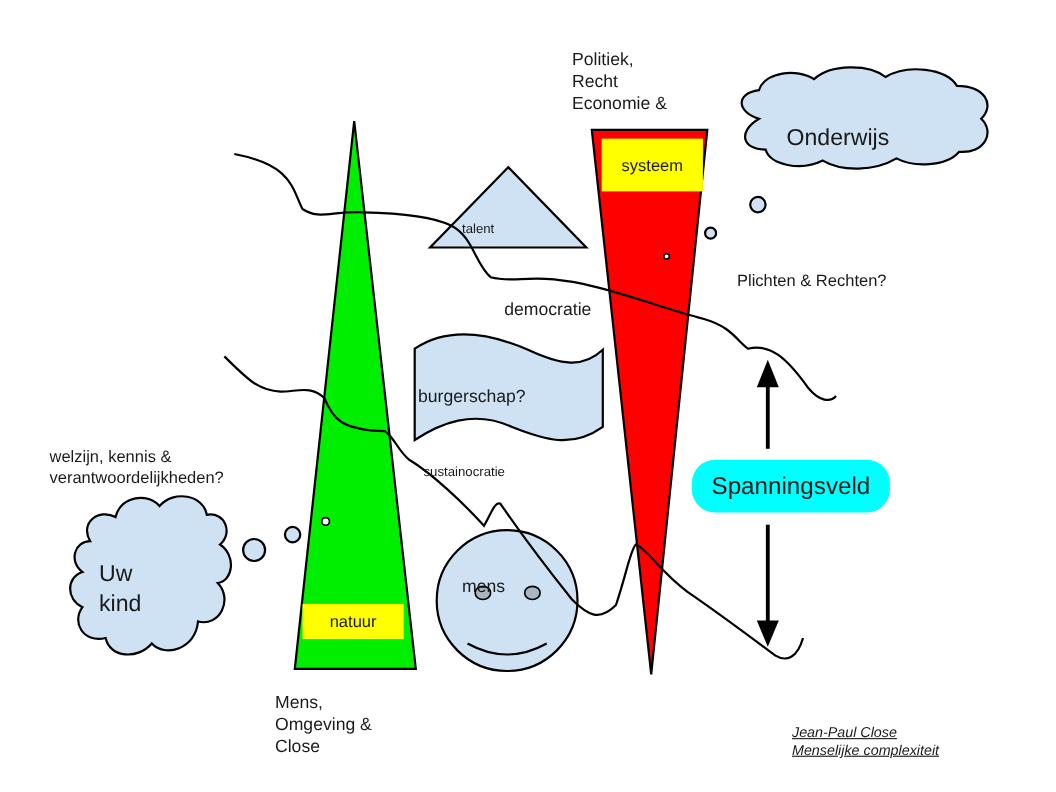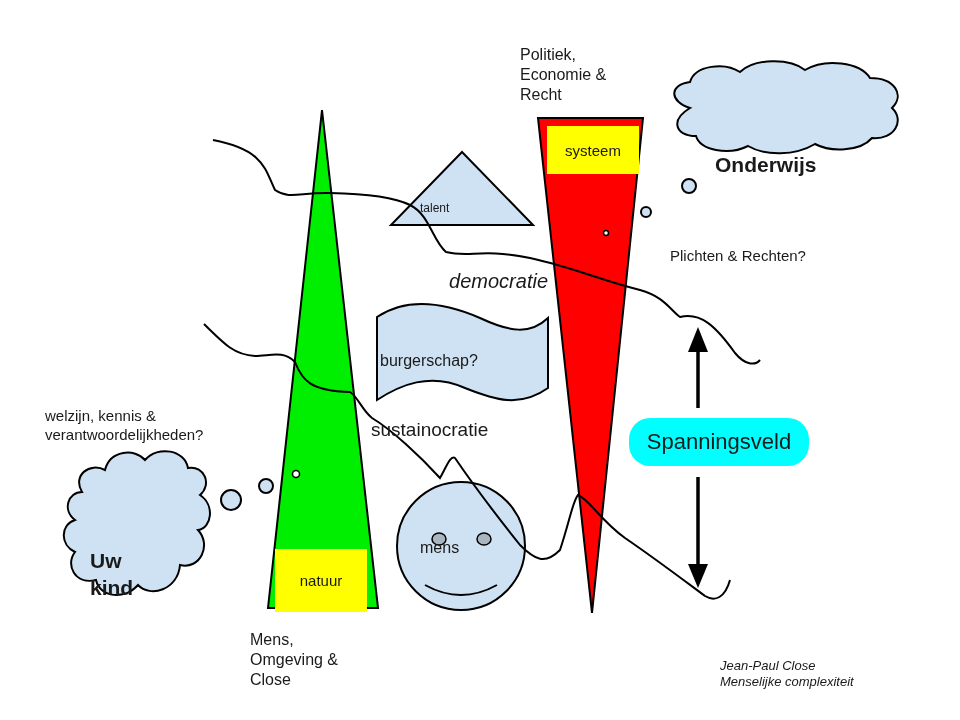--- a/index.html
+++ b/index.html
@@ -2,22 +2,22 @@
 <html><head>
 <meta charset="utf-8">
 <style>
   html, body { margin: 0; padding: 0; background: #ffffff; }
   body { width: 960px; height: 720px; position: relative; overflow: hidden;
          font-family: "Liberation Sans", sans-serif; color: #1a1a1a; }
   svg#diagram { position: absolute; left: 0; top: 0; }
   .lbl { position: absolute; text-align: left; font-size: 15px; line-height: 19px; white-space: nowrap; }
   .box-yellow { position: absolute; background: #ffff00; font-size: 15px; display: flex; align-items: center; justify-content: center; }
   .box-cyan { position: absolute; background: #00ffff; font-size: 22px; display: flex; align-items: center; justify-content: center; }
-  .bold { font-weight: bold; margin-top: 39px; }
-  .italic { font-style: italic; font-size: 13px; line-height: 16px; }
+  .bold { font-weight: normal; }
+  .italic { font-style: italic; font-size: 13px; line-height: 16px; text-decoration: underline; }
 </style>
 </head>
 <body>
 
 <svg id="diagram" width="960" height="720" viewBox="0 0 960 720">
 
   <polygon points="322,110 268,608 378,608" fill="#00ee00" stroke="#000" stroke-width="2"></polygon>
 
   <polygon points="538,118 643,118 592,613" fill="#ff0000" stroke="#000" stroke-width="2"></polygon>
 
@@ -51,46 +51,46 @@
   <path d="M204,324 C225,345 235,355 255,356 C270,356 283,350 295,362 C302,380 310,391 350,392 C358,397 362,410 372,418
            C392,430 420,456 440,478 C446,468 450,455 455,458 C470,480 500,520 520,545 C535,560 545,565 560,550
            C570,520 573,500 578,495 C590,500 600,520 625,538 C660,562 690,585 705,596 C715,602 725,598 730,580" fill="none" stroke="#000" stroke-width="2"></path>
 
   <line x1="698" y1="408" x2="698" y2="350" stroke="#000" stroke-width="3.5"></line>
   <polygon points="698,327 688,352 708,352" fill="#000"></polygon>
   <line x1="698" y1="477" x2="698" y2="565" stroke="#000" stroke-width="3.5"></line>
   <polygon points="698,588 688,564 708,564" fill="#000"></polygon>
 </svg>
 
-<div class="box-yellow" style="left:275px; top:549px; width:92px; height:63px;">natuur</div>
+<div class="box-yellow" style="left:275px; top:549px; width:92px; height:32px;">natuur</div>
 <div class="lbl" style="left:250px; top:630px; width:140px; font-size:16px; line-height:20px;">
   <div>Mens,</div>
   <div>Omgeving &amp;</div>
   <div>Close</div>
 </div>
 
 <div class="box-yellow" style="left:547px; top:126px; width:92px; height:48px;">systeem</div>
 <div class="lbl" style="left:520px; top:45px; width:140px; font-size:16px; line-height:20px;">
   <div>Politiek,</div>
+  <div>Recht</div>
   <div>Economie &amp;</div>
-  <div>Recht</div>
 </div>
 
 <div class="lbl" style="left:420px; top:199px; width:80px; font-size:12px;">talent</div>
 <div class="lbl" style="left:380px; top:351px; width:165px; font-size:16px;">burgerschap?</div>
-<div class="lbl" style="left:420px; top:538px; width:84px; font-size:16px;">mens</div>
+<div class="lbl" style="left:420px; top:524px; width:84px; font-size:16px;">mens</div>
 
 <div class="lbl bold" style="left:715px; top:113px; width:140px; font-size:21px; line-height:26px;">Onderwijs</div>
 <div class="lbl bold" style="left:90px; top:508px; width:90px; font-size:21px; line-height:27px;">
   <div>Uw</div>
   <div>kind</div>
 </div>
 
-<div class="lbl" style="left:448px; top:272px; width:100px; text-align:right; font-size:20px;font-style:italic;">democratie</div>
-<div class="lbl" style="left:371px; top:420px; width:120px; text-align:left; font-size:19px;">sustainocratie</div>
+<div class="lbl" style="left:448px; top:272px; width:100px; text-align:center; font-size:16px;">democratie</div>
+<div class="lbl" style="left:385px; top:420px; width:120px; text-align:left; font-size:12px;">sustainocratie</div>
 <div class="lbl" style="left:670px; top:246px; width:180px; text-align:left; font-size:15px;">Plichten &amp; Rechten?</div>
 <div class="lbl" style="left:45px; top:406px; width:200px; font-size:15px;">
   <div>welzijn, kennis &amp;</div>
   <div>verantwoordelijkheden?</div>
 </div>
 
 <div class="box-cyan" style="left:629px; top:418px; width:180px; height:48px;border-radius:21px;">Spanningsveld</div>
 
 <div class="lbl italic" style="left:720px; top:658px; width:200px;">
   <div>Jean-Paul Close</div>

